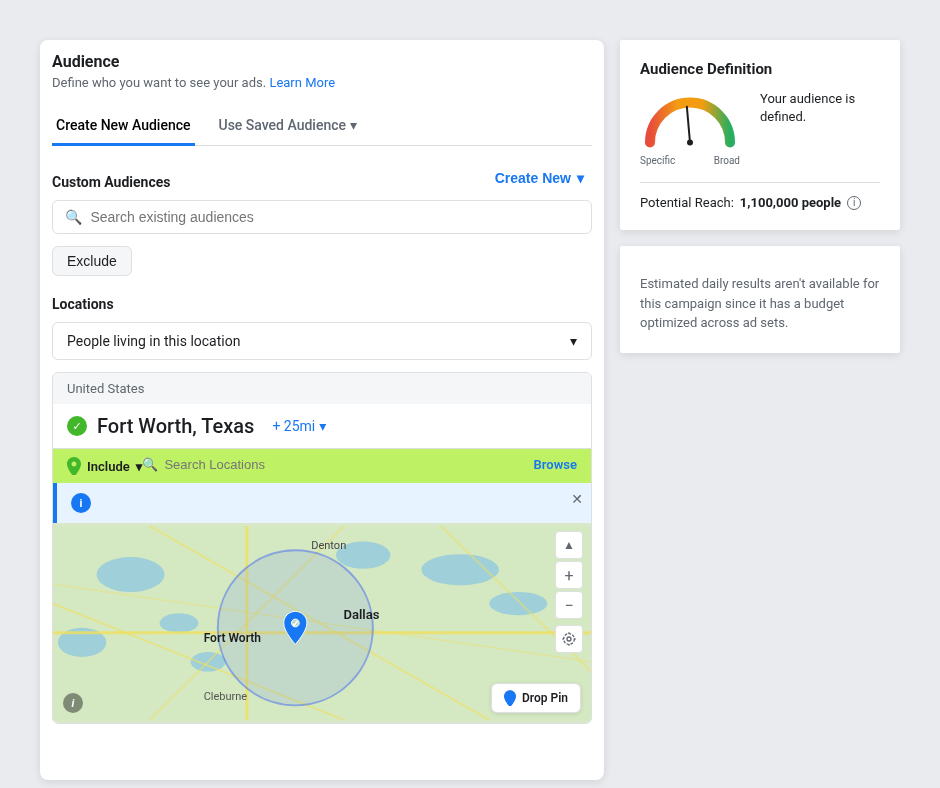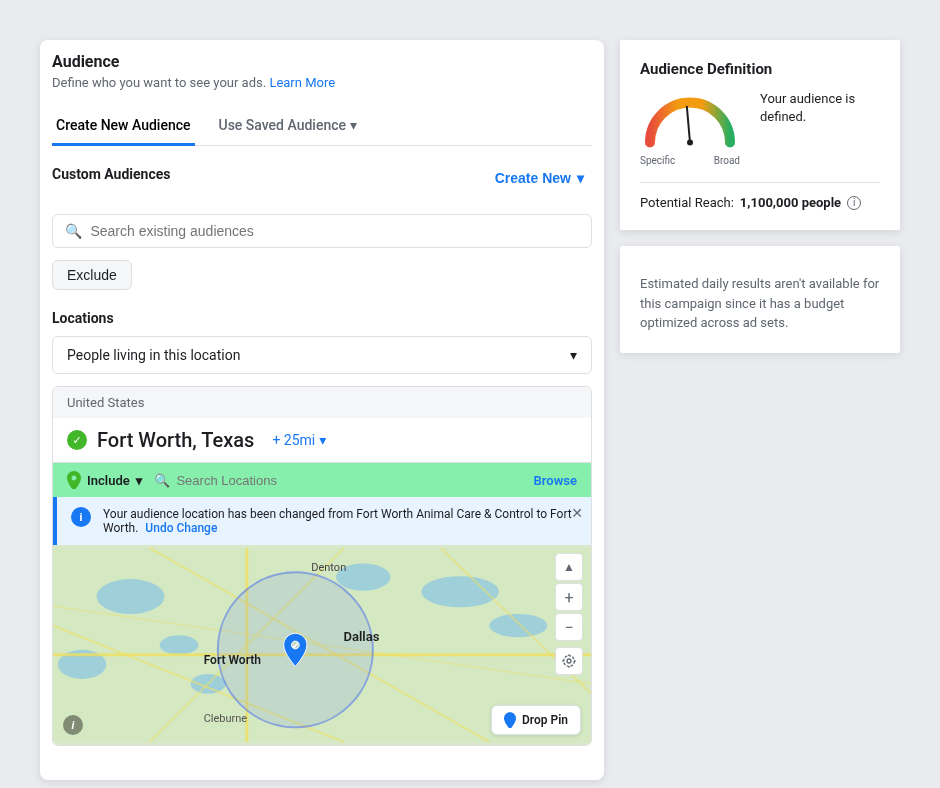--- a/index.html
+++ b/index.html
@@ -84,22 +84,22 @@
       border-bottom-color: #1877f2;
     }
     .tab-dropdown {
       display: flex;
       align-items: center;
       gap: 4px;
     }
     .custom-audiences-header {
       display: flex;
       justify-content: space-between;
-      align-items: flex-start;
-      margin-bottom: 24px;
+      align-items: flex-end;
+      margin-bottom: 10px;
     }
     .custom-audiences-label {
       font-weight: 700;
       font-size: 14px;
     }
     .create-new-btn {
       display: flex;
       align-items: center;
       gap: 6px;
       color: #1877f2;
@@ -194,25 +194,25 @@
       display: flex;
       align-items: center;
       gap: 4px;
       color: #1877f2;
       font-size: 14px;
       margin-left: 8px;
       cursor: pointer;
     }
     .include-bar {
       display: flex;
-      align-items: center;
+      align-items: flex-start;
       padding: 8px 14px;
-      gap: 12px;
+      gap: 0;
       border-top: 1px solid #dddfe2;
-      background: #86efac;
+      background: #bef264;
     }
     .include-tag {
       display: flex;
       align-items: center;
       gap: 6px;
       font-size: 13px;
       font-weight: 600;
       color: #1c1e21;
     }
     .location-search {
@@ -509,24 +509,20 @@
             <div class="location-search">
               <span style="color:#606770;font-size:13px;">🔍</span>
               <input type="text" style="border: none; outline: none; background: transparent; font-size: 13px; color: rgb(96, 103, 112);" placeholder="Search Locations">
             </div>
             <span class="browse-btn">Browse</span>
           </div>
 
           <div class="info-banner">
             <div class="info-icon">
               <span>i</span>
-            </div>
-            <div>
-              <span>Your audience location has been changed from Fort Worth Animal Care &amp; Control to Fort Worth.</span>
-              <a href="#" style="color:#1877f2;text-decoration:none;font-weight:500;margin-left:4px;">Undo Change</a>
             </div>
             <span class="close-x">✕</span>
           </div>
 
           <div class="map-container">
             <svg width="100%" height="100%" viewBox="0 0 555 200" style="position:absolute;top:0;left:0;">
 
               <rect width="555" height="200" fill="#d4e8c2"></rect>
 
               <ellipse cx="80" cy="50" rx="35" ry="18" fill="#89c4e1" opacity="0.7"></ellipse>

